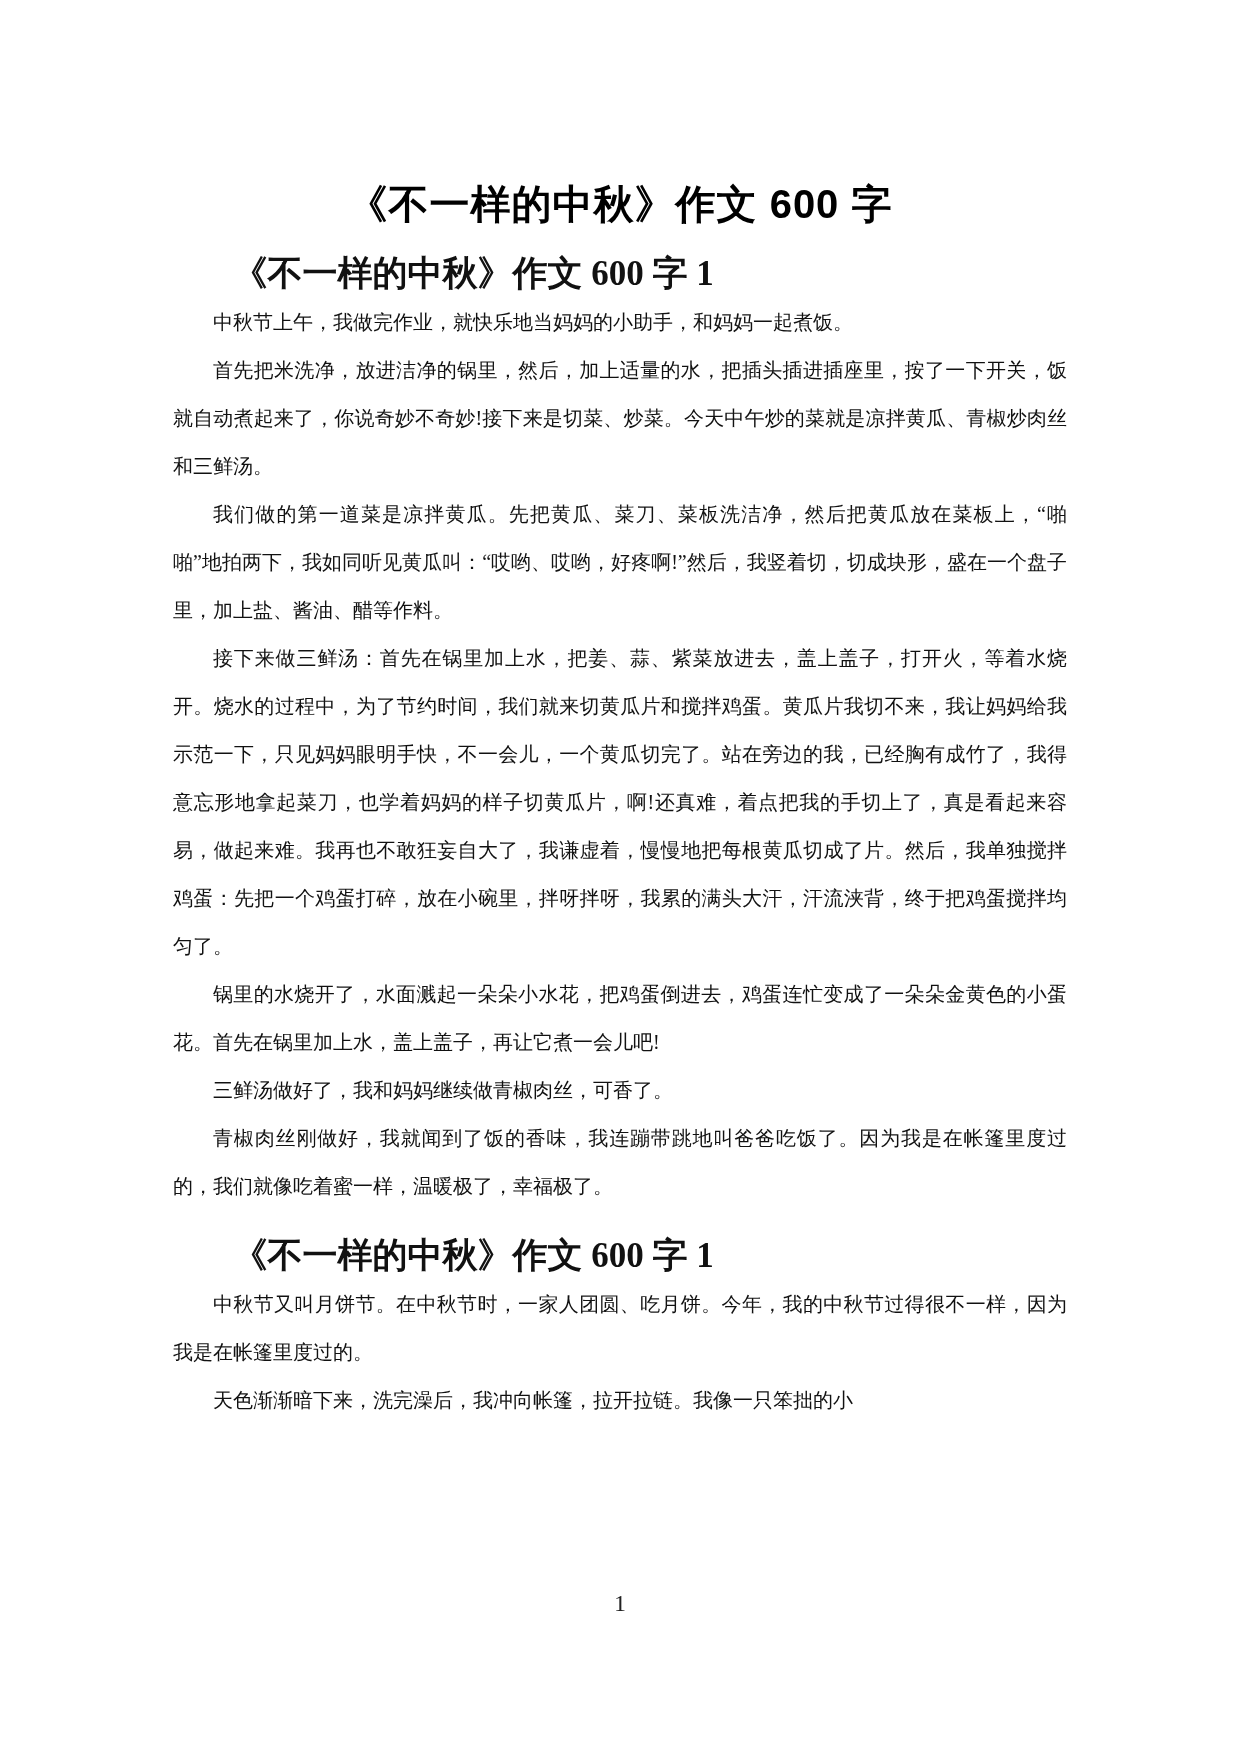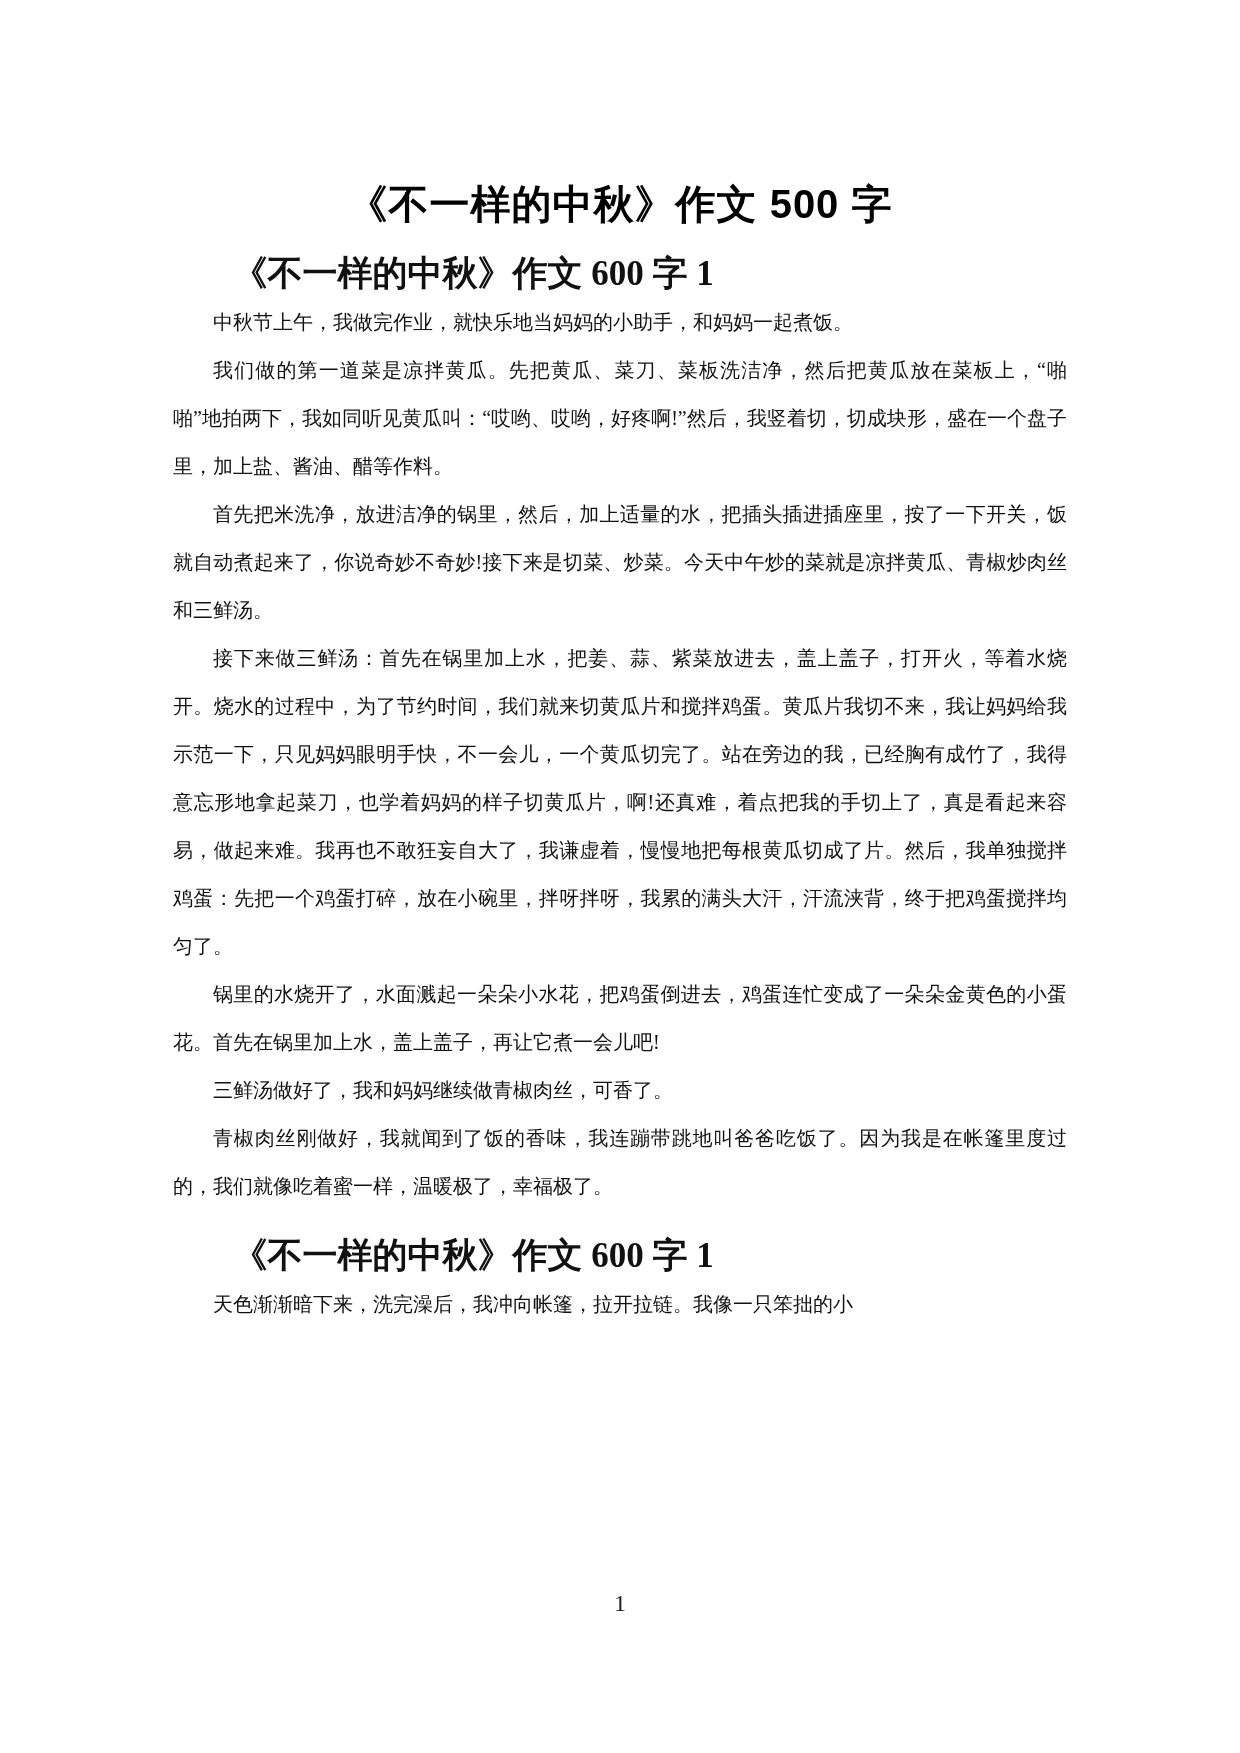--- a/index.html
+++ b/index.html
@@ -59,38 +59,39 @@
     line-height: 30px;
     color: #222222;
   }
 </style>
 </head>
 <body>
 
 <div class="doc-page">
   <div class="doc-content">
 
-    <h1 class="doc-title">《不一样的中秋》作文 500 字</h1>
+    <h1 class="doc-title">《不一样的中秋》作文 600 字</h1>
 
     <div class="section">
       <h2 class="section-heading">《不一样的中秋》作文 600 字 1</h2>
       <div>
           <p class="para">中秋节上午，我做完作业，就快乐地当妈妈的小助手，和妈妈一起煮饭。</p>
+          <p class="para">首先把米洗净，放进洁净的锅里，然后，加上适量的水，把插头插进插座里，按了一下开关，饭就自动煮起来了，你说奇妙不奇妙!接下来是切菜、炒菜。今天中午炒的菜就是凉拌黄瓜、青椒炒肉丝和三鲜汤。</p>
           <p class="para">我们做的第一道菜是凉拌黄瓜。先把黄瓜、菜刀、菜板洗洁净，然后把黄瓜放在菜板上，“啪啪”地拍两下，我如同听见黄瓜叫：“哎哟、哎哟，好疼啊!”然后，我竖着切，切成块形，盛在一个盘子里，加上盐、酱油、醋等作料。</p>
-          <p class="para">首先把米洗净，放进洁净的锅里，然后，加上适量的水，把插头插进插座里，按了一下开关，饭就自动煮起来了，你说奇妙不奇妙!接下来是切菜、炒菜。今天中午炒的菜就是凉拌黄瓜、青椒炒肉丝和三鲜汤。</p>
           <p class="para">接下来做三鲜汤：首先在锅里加上水，把姜、蒜、紫菜放进去，盖上盖子，打开火，等着水烧开。烧水的过程中，为了节约时间，我们就来切黄瓜片和搅拌鸡蛋。黄瓜片我切不来，我让妈妈给我示范一下，只见妈妈眼明手快，不一会儿，一个黄瓜切完了。站在旁边的我，已经胸有成竹了，我得意忘形地拿起菜刀，也学着妈妈的样子切黄瓜片，啊!还真难，着点把我的手切上了，真是看起来容易，做起来难。我再也不敢狂妄自大了，我谦虚着，慢慢地把每根黄瓜切成了片。然后，我单独搅拌鸡蛋：先把一个鸡蛋打碎，放在小碗里，拌呀拌呀，我累的满头大汗，汗流浃背，终于把鸡蛋搅拌均匀了。</p>
           <p class="para">锅里的水烧开了，水面溅起一朵朵小水花，把鸡蛋倒进去，鸡蛋连忙变成了一朵朵金黄色的小蛋花。首先在锅里加上水，盖上盖子，再让它煮一会儿吧!</p>
           <p class="para">三鲜汤做好了，我和妈妈继续做青椒肉丝，可香了。</p>
           <p class="para">青椒肉丝刚做好，我就闻到了饭的香味，我连蹦带跳地叫爸爸吃饭了。因为我是在帐篷里度过的，我们就像吃着蜜一样，温暖极了，幸福极了。</p>
         </div>
     </div>
 
     <div class="section">
       <h2 class="section-heading">《不一样的中秋》作文 600 字 1</h2>
       <div>
+          <p class="para">中秋节又叫月饼节。在中秋节时，一家人团圆、吃月饼。今年，我的中秋节过得很不一样，因为我是在帐篷里度过的。</p>
           <p class="para">天色渐渐暗下来，洗完澡后，我冲向帐篷，拉开拉链。我像一只笨拙的小</p>
         </div>
     </div>
 
   </div>
 
   <div class="page-number">1</div>
 </div>
 
 </body></html>

